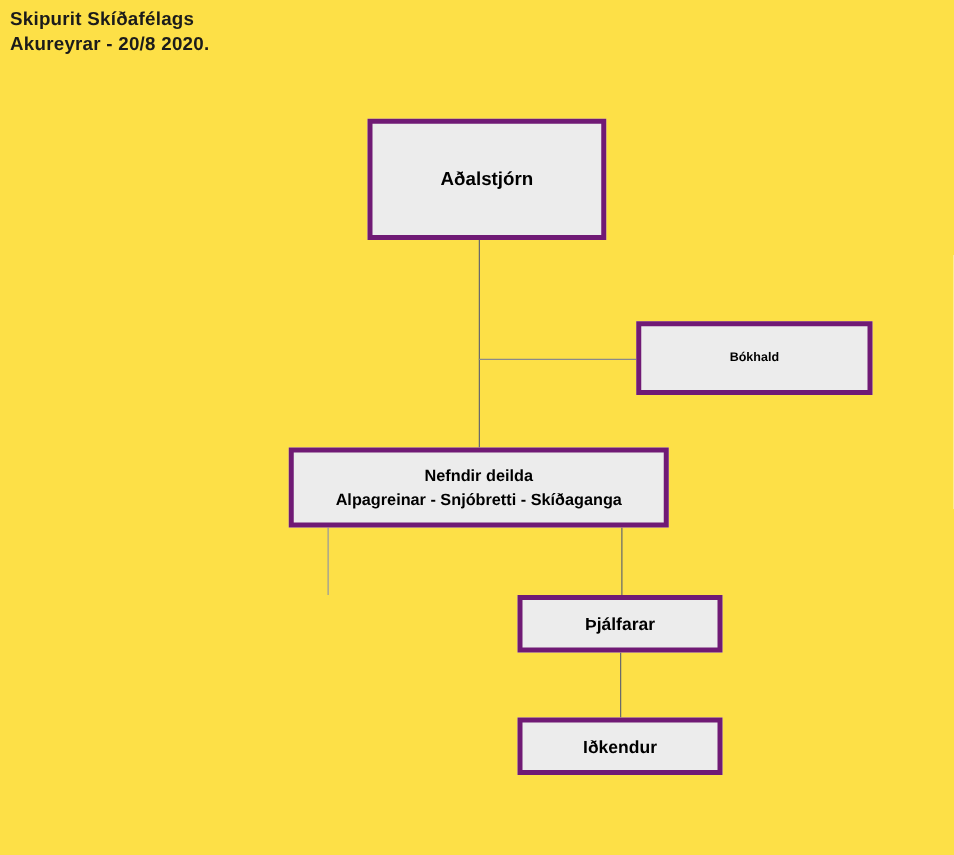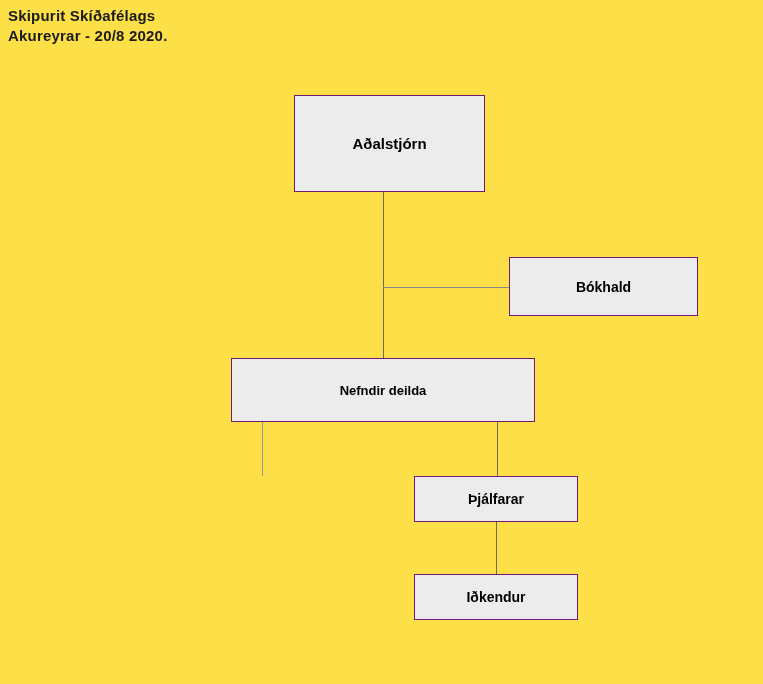--- a/index.html
+++ b/index.html
@@ -21,33 +21,33 @@
     top: 6px;
     font-size: 15px;
     font-weight: 700;
     line-height: 20px;
     color: #1b1b1b;
     letter-spacing: 0.2px;
   }
   .node {
     position: absolute;
     background: #ececec;
-    border: 1px solid #701a75;
+    border: 4px solid #701a75;
     box-sizing: border-box;
     display: flex;
     flex-direction: column;
     align-items: center;
     justify-content: center;
     text-align: center;
     color: #000000;
     font-weight: 700;
   }
   .node .label { white-space: nowrap; }
   #node-adalstjorn { left: 294px; top: 95px;  width: 191px; height: 97px; font-size: 15px; }
-  #node-bokhald    { left: 509px; top: 257px; width: 189px; height: 59px; font-size: 14px; }
+  #node-bokhald    { left: 509px; top: 257px; width: 189px; height: 59px; font-size: 10px; }
   #node-nefndir    { left: 231px; top: 358px; width: 304px; height: 64px; font-size: 13px; line-height: 19px; text-align: center; }
   #node-motahald   { left: 164px; top: 476px; width: 164px; height: 46px; font-size: 14px; }
   #node-thjalfarar { left: 414px; top: 476px; width: 164px; height: 46px; font-size: 14px; }
   #node-idkendur   { left: 414px; top: 574px; width: 164px; height: 46px; font-size: 14px; }
   .connector {
     position: absolute;
     background: #6b6b6b;
   }
   #line-adalstjorn-nefndir  { left: 383px; top: 192px; width: 1px;   height: 166px; }
   #line-branch-bokhald      { left: 383px; top: 287px; width: 126px; height: 1px; background: #8a8a8a; }
@@ -74,20 +74,21 @@
   <div class="node" id="node-adalstjorn">
     <div class="label">Aðalstjórn</div>
   </div>
 
   <div class="node" id="node-bokhald">
     <div class="label">Bókhald</div>
   </div>
 
   <div class="node" id="node-nefndir">
     <div class="label">Nefndir deilda</div>
+    <div class="label">Alpagreinar - Snjóbretti - Skíðaganga</div>
   </div>
 
 
   <div class="node" id="node-idkendur">
     <div class="label">Iðkendur</div>
   </div>
 
   <div class="node" id="node-thjalfarar">
     <div class="label">Þjálfarar</div>
   </div>

